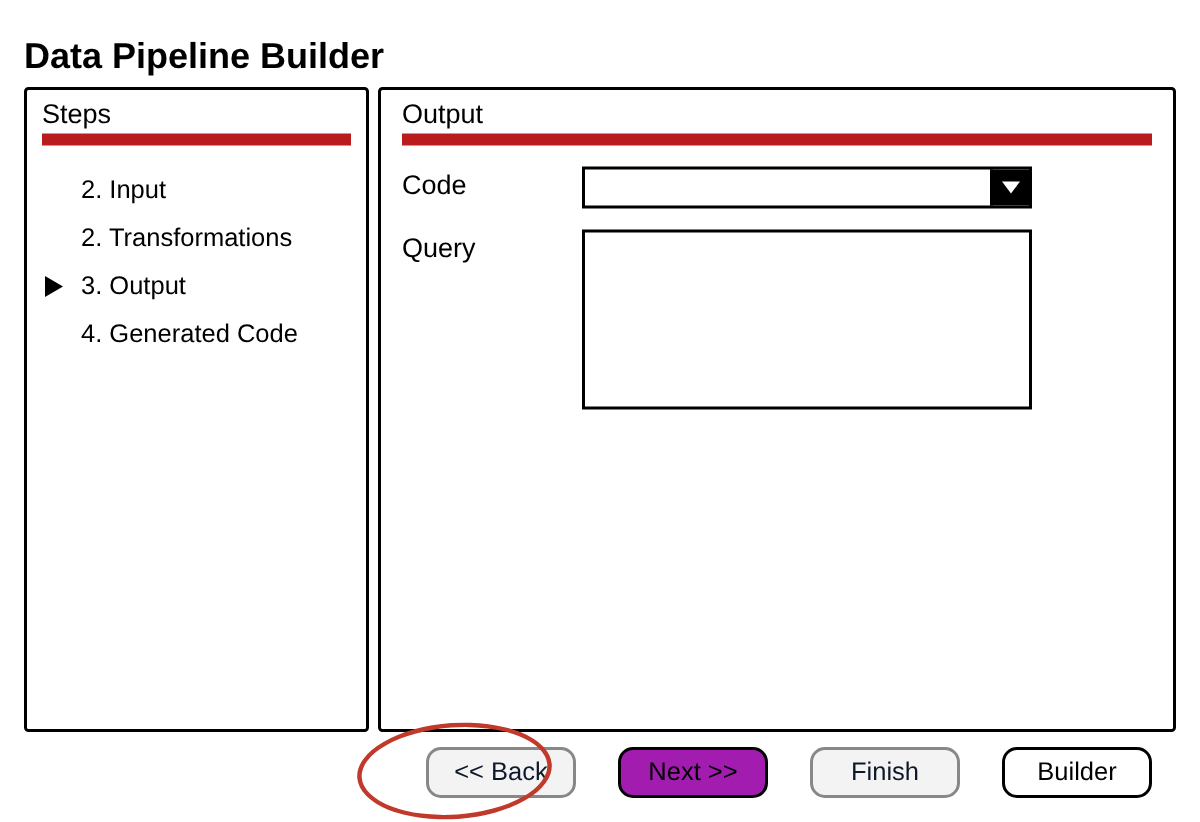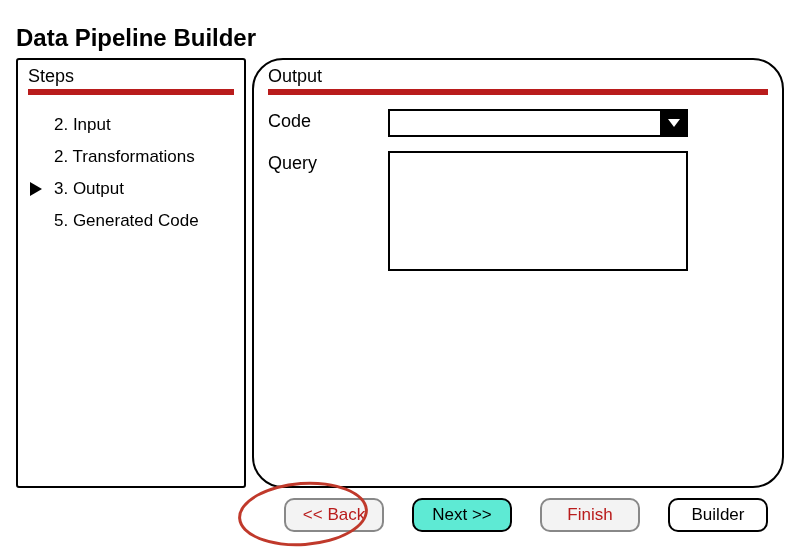--- a/index.html
+++ b/index.html
@@ -30,26 +30,25 @@
       position: relative;
       background: #fff;
     }
     .panel-left {
       width: 230px;
       padding: 6px 10px 10px 10px;
     }
     .panel-right {
       flex: 1;
       padding: 6px 14px 10px 14px;
-      border-radius: 31px;
     }
     .panel-heading {
       font-size: 18px;
       padding-bottom: 2px;
-      border-bottom: 6px solid #b91c1c;
+      border-bottom: 8px solid #b91c1c;
       margin-bottom: 14px;
     }
     .steps-list {
       list-style: none;
       padding-left: 6px;
     }
     .steps-list li {
       font-size: 17px;
       padding: 6px 0 6px 20px;
       position: relative;
@@ -134,25 +133,25 @@
       background: #eee;
       font-family: inherit;
       font-size: 17px;
       padding: 0 16px;
       cursor: pointer;
       display: flex;
       align-items: center;
       justify-content: center;
     }
     .btn.primary {
-      background: #5eead4;
+      background: #a21caf;
       border-width: 2px;
     }
     .btn.disabled {
-      color: #b91c1c;
+      color: #0f172a;
       border-color: #888;
       background: #f3f3f3;
       cursor: default;
     }
     .btn.cancel {
       background: #fff;
     }
     .highlight-ring {
       position: absolute;
       border: 3px solid #c0392b;
@@ -170,21 +169,21 @@
 <div class="container">
   <div class="title">Data Pipeline Builder</div>
 
   <div class="panels">
     <div class="panel panel-left">
       <div class="panel-heading">Steps</div>
       <ul class="steps-list">
         <li><span>2. Input</span></li>
         <li><span>2. Transformations</span></li>
         <li class="current"><span>3. Output</span></li>
-        <li><span>5. Generated Code</span></li>
+        <li><span>4. Generated Code</span></li>
       </ul>
     </div>
 
     <div class="panel panel-right">
       <div class="panel-heading">Output</div>
 
       <div class="form-row">
         <div class="form-label">Code</div>
         <div class="select-wrap">
           <div class="select-display"></div>

